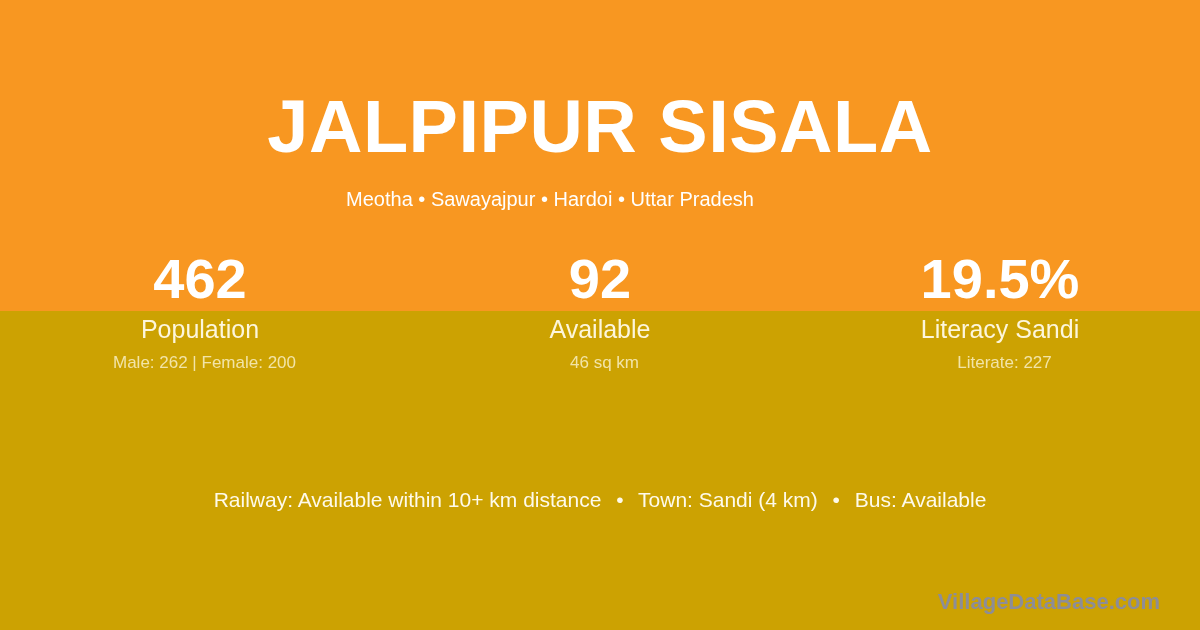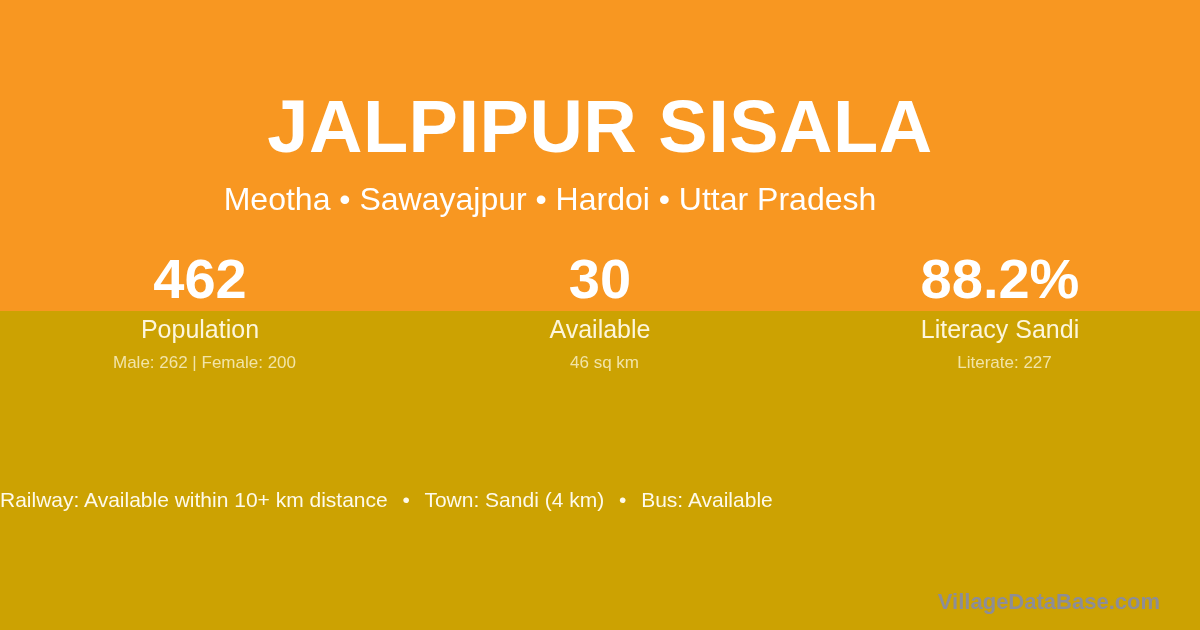--- a/index.html
+++ b/index.html
@@ -67,21 +67,21 @@
   }
 
   .subtitle {
     position: absolute;
     top: 181px;
     left: 0;
     width: 1100px;
     text-align: center;
     color: #FFFFFF;
     font-family: "Liberation Sans", sans-serif;
-    font-size: 32px;
+    font-size: 20px;
     font-weight: normal;
     line-height: 36px;
     white-space: nowrap;
   }
 
   
   .stats {
     position: absolute;
     top: 248px;
     left: 0;
@@ -120,20 +120,21 @@
     white-space: nowrap;
     margin-left: 9px;
   }
 
   
   .facilities {
     position: absolute;
     top: 485px;
     left: 0;
     width: 1200px;
+    text-align: center;
     color: #FEFAEA;
     font-family: "Liberation Sans", sans-serif;
     font-size: 21px;
     font-weight: normal;
     line-height: 30px;
     white-space: nowrap;
   }
   .facilities .sep {
     padding: 0 9px;
   }
@@ -167,27 +168,27 @@
 
     <div class="stats">
 
       <div class="stat">
         <div class="stat-value">462</div>
         <div class="stat-label">Population</div>
         <div class="stat-sub">Male: 262 | Female: 200</div>
       </div>
 
       <div class="stat">
-        <div class="stat-value">30</div>
+        <div class="stat-value">92</div>
         <div class="stat-label">Available</div>
         <div class="stat-sub">46 sq km</div>
       </div>
 
       <div class="stat">
-        <div class="stat-value">88.2%</div>
+        <div class="stat-value">19.5%</div>
         <div class="stat-label">Literacy Sandi</div>
         <div class="stat-sub">Literate: 227</div>
       </div>
 
     </div>
 
     <div class="facilities">
       <span>Railway: Available within 10+ km distance</span>
       <span class="sep">•</span>
       <span>Town: Sandi (4 km)</span>

